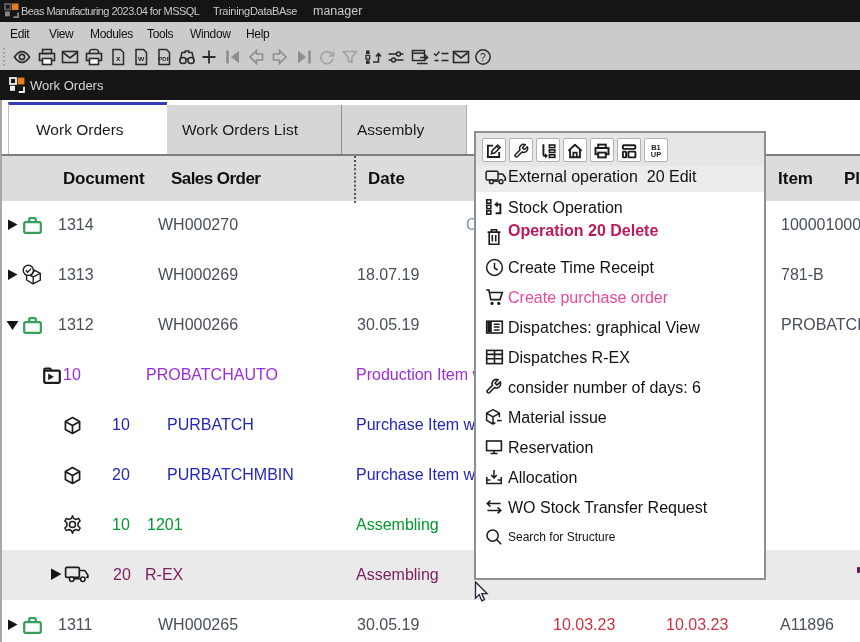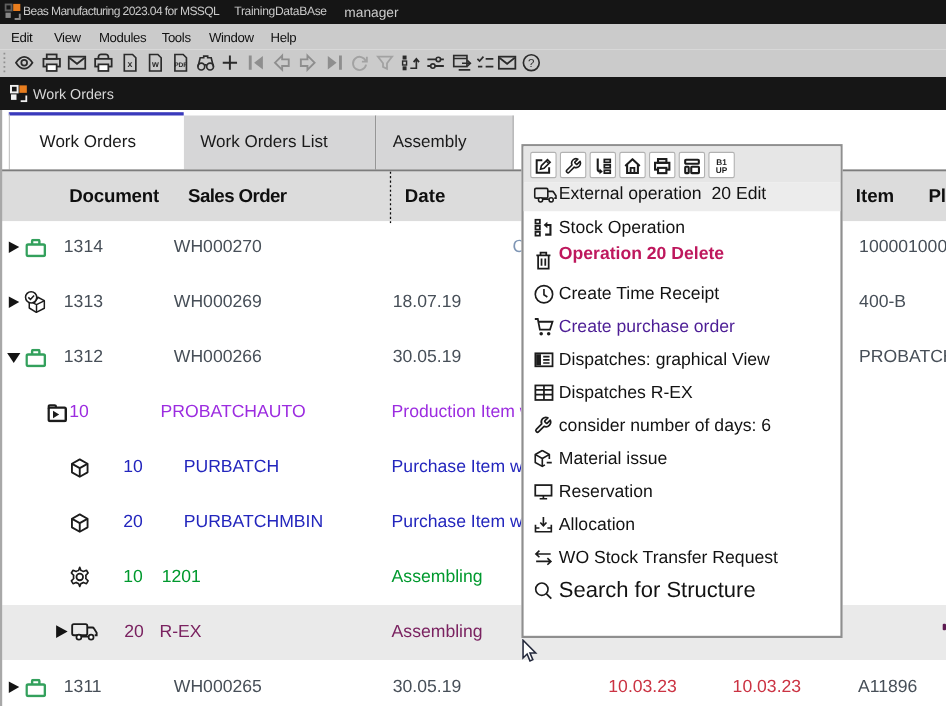--- a/index.html
+++ b/index.html
@@ -226,21 +226,21 @@
       <svg width="21" height="21" viewBox="0 0 21 21">
 <path d="M5.6 9.6 L5.6 16 L12 19.9 L19.3 16.2 L19.3 9.3 L13.4 6.2 L8.6 8.4" fill="none" stroke="#1c1c1c" stroke-width="1.35" stroke-linejoin="round"></path>
 <path d="M5.8 9.7 L12.2 12.9 L12.2 19.6 M12.2 12.9 L19.1 9.5 M13.6 6.4 L10 11.8" fill="none" stroke="#1c1c1c" stroke-width="1.35"></path>
 <circle cx="7.3" cy="6.3" r="5.1" fill="#fff" stroke="#1c1c1c" stroke-width="1.4"></circle>
 <path d="M4.7 6.3 L6.7 8.2 L10 4.6" fill="none" stroke="#1c1c1c" stroke-width="1.4"></path>
       </svg>
     </div>
 <div class="abs" style="left:58px;top:250px;height:50px;line-height:49px;font-size:16px;color:#474f58;z-index:0;"><span class="t">1313</span></div>
 <div class="abs" style="left:158px;top:250px;height:50px;line-height:49px;font-size:16px;color:#474f58;z-index:0;"><span class="t">WH000269</span></div>
 <div class="abs" style="left:357px;top:250px;height:50px;line-height:49px;font-size:16px;color:#474f58;z-index:0;"><span class="t">18.07.19</span></div>
-<div class="abs" style="left:781px;top:250px;height:50px;line-height:49px;font-size:16px;color:#474f58;z-index:11;"><span class="t">400-B</span></div>
+<div class="abs" style="left:781px;top:250px;height:50px;line-height:49px;font-size:16px;color:#474f58;z-index:11;"><span class="t">781-B</span></div>
 <div class="abs" style="left:6px;top:320px;">
       <svg width="13" height="11" viewBox="0 0 13 11">
         <path d="M0.5 1 L12.5 1 L6.5 10 Z" fill="#141414"></path>
       </svg>
     </div>
 <div class="abs" style="left:23px;top:317px;">
       <svg width="19" height="17" viewBox="0 0 19 17">
 <rect x="6.2" y="1.2" width="6.6" height="5" rx="1" fill="none" stroke="#33a05c" stroke-width="2.2"></rect>
 <rect x="1.2" y="5.2" width="16.6" height="10.6" rx="1.4" fill="#fff" stroke="#33a05c" stroke-width="2.2"></rect>
       </svg>
@@ -430,21 +430,21 @@
       </div>
 <div class="abs" style="left:32px;top:119px;height:30px;line-height:31px;font-size:16px;color:#121212;"><span class="t">Create Time Receipt</span></div>
 <div class="abs" style="left:0;top:149px;width:288px;height:30px;"></div>
 <div class="abs" style="left:9px;top:155.0px;">
         <svg width="19" height="19" viewBox="0 0 19 19">
 <path d="M1.2 2 L3.9 2 L5.8 11.6 L15 11.6 L17.3 4.5 L4.5 4.5" fill="none" stroke="#1c1c1c" stroke-width="1.6"></path>
 <circle cx="7" cy="15.4" r="1.6" fill="#1c1c1c"></circle>
 <circle cx="13.8" cy="15.4" r="1.6" fill="#1c1c1c"></circle>
         </svg>
       </div>
-<div class="abs" style="left:32px;top:149px;height:30px;line-height:31px;font-size:16px;color:#4c1d95;"><span class="t">Create purchase order</span></div>
+<div class="abs" style="left:32px;top:149px;height:30px;line-height:31px;font-size:16px;color:#ec4899;"><span class="t">Create purchase order</span></div>
 <div class="abs" style="left:0;top:179px;width:288px;height:30px;"></div>
 <div class="abs" style="left:9px;top:185.0px;">
         <svg width="19" height="18" viewBox="0 0 19 18">
 <rect x="1.7" y="3.2" width="15.6" height="11.8" fill="none" stroke="#1c1c1c" stroke-width="1.6"></rect>
 <rect x="2.4" y="4" width="4.4" height="10.2" fill="#1c1c1c"></rect>
 <path d="M8.8 6.2 L14.6 6.2 M8.8 9.1 L14.6 9.1 M8.8 12 L14.6 12" stroke="#1c1c1c" stroke-width="1.5"></path>
         </svg>
       </div>
 <div class="abs" style="left:32px;top:179px;height:30px;line-height:31px;font-size:16px;color:#121212;"><span class="t">Dispatches: graphical View</span></div>
 <div class="abs" style="left:0;top:209px;width:288px;height:30px;"></div>
@@ -497,19 +497,19 @@
         </svg>
       </div>
 <div class="abs" style="left:32px;top:359px;height:30px;line-height:31px;font-size:16px;color:#121212;"><span class="t">WO Stock Transfer Request</span></div>
 <div class="abs" style="left:0;top:389px;width:288px;height:30px;"></div>
 <div class="abs" style="left:9px;top:395.0px;">
         <svg width="18" height="18" viewBox="0 0 18 18">
 <circle cx="7.6" cy="7.6" r="5.6" fill="none" stroke="#1c1c1c" stroke-width="1.5"></circle>
 <path d="M11.8 11.8 L16.2 16.2" stroke="#1c1c1c" stroke-width="1.6"></path>
         </svg>
       </div>
-<div class="abs" style="left:32px;top:389px;height:30px;line-height:31px;font-size:20px;color:#121212;text-align:right;"><span class="t">Search for Structure</span></div>
+<div class="abs" style="left:32px;top:389px;height:30px;line-height:31px;font-size:12px;color:#121212;text-align:right;"><span class="t">Search for Structure</span></div>
 </div>
 <div class="abs" style="left:474px;top:581px;z-index:20;">
       <svg width="15" height="21" viewBox="0 0 15 21">
 <path d="M1.5 1 L1.5 17.2 L5.2 13.6 L7.8 19.8 L10.4 18.7 L7.8 12.6 L13 12.6 Z" fill="#ffffff" stroke="#23283b" stroke-width="1.4"></path>
       </svg>
     </div>
 </div>
 </body></html>

